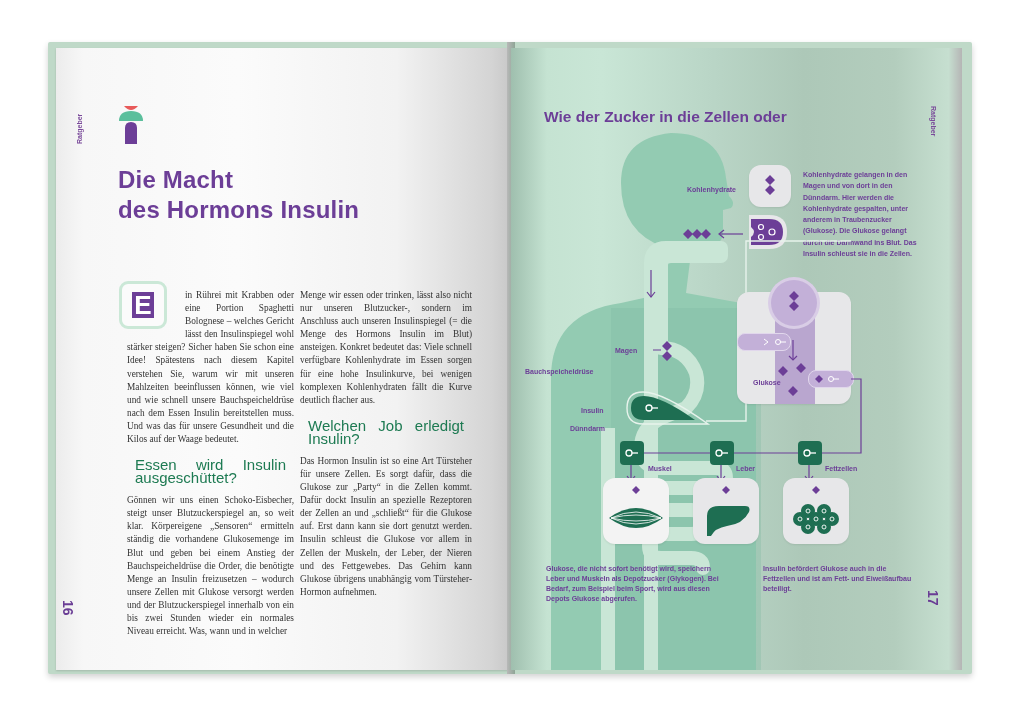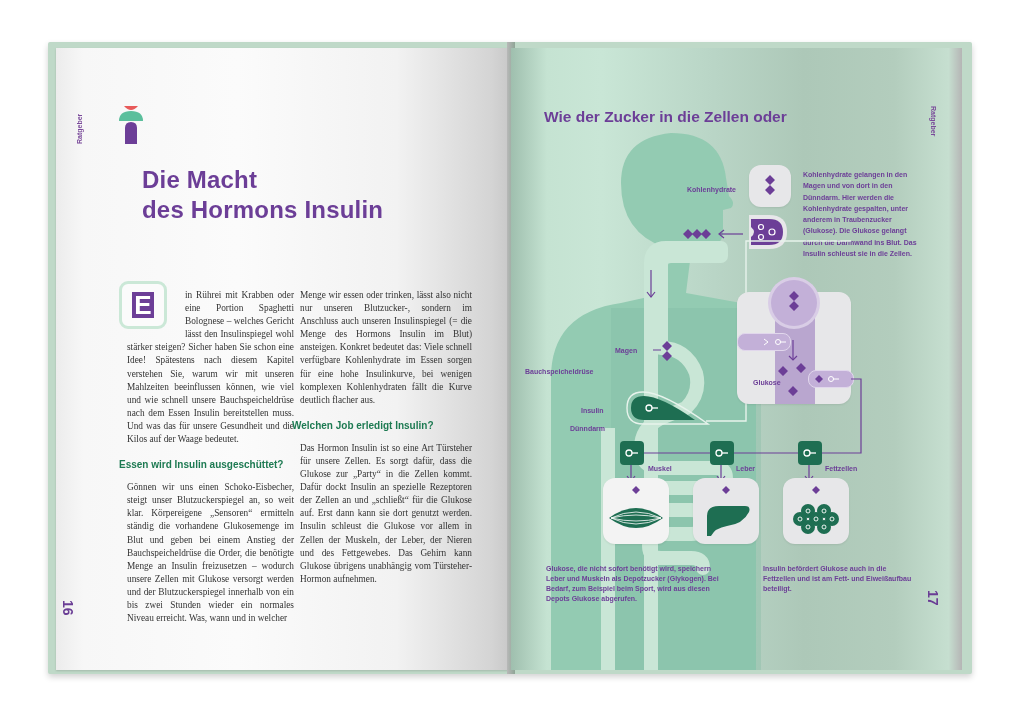--- a/index.html
+++ b/index.html
@@ -6,24 +6,24 @@
   body{width:1020px;height:719px;background:#ffffff;position:relative;overflow:hidden;font-family:"Liberation Sans",sans-serif;}
   .book-back{position:absolute;left:48px;top:42px;width:924px;height:632px;background:#bfd9c8;border-radius:2px;box-shadow:0 3px 6px rgba(0,0,0,.18);}
   .page-left{position:absolute;left:56px;top:48px;width:454px;height:622px;
     background:linear-gradient(90deg,#ececec 0%,#f7f7f7 6%,#fbfbfb 40%,#f2f2f2 75%,#d4d4d4 96%,#c8c8c8 100%);
     box-shadow:0 1px 2px rgba(0,0,0,.15);}
   .page-right{position:absolute;left:511px;top:48px;width:451px;height:622px;overflow:hidden;
     background:linear-gradient(90deg,#9fbfae 0%,#c5e3d2 8%,#c9e6d6 20%,#b9d5c6 45%,#adc8b8 65%,#b3cdbd 85%,#c6dfd0 97%,#b5b5b5 100%);}
   .gutter{position:absolute;left:507px;top:42px;width:8px;height:632px;background:linear-gradient(90deg,#b8b8b8,#8fa596);}
   .sidelabel{position:absolute;font-size:7px;color:#7a4a9a;font-weight:bold;transform-origin:left top;}
   .pagenum{position:absolute;font-size:14px;font-weight:bold;color:#6a3d95;}
-  .title{position:absolute;left:118px;top:165px;font-size:24px;line-height:30px;font-weight:bold;color:#6c3e97;letter-spacing:.2px;margin-left:24px;}
+  .title{position:absolute;left:118px;top:165px;font-size:24px;line-height:30px;font-weight:bold;color:#6c3e97;letter-spacing:.2px;}
   .col{position:absolute;font-family:"Liberation Serif",serif;font-size:9.3px;line-height:13.1px;color:#333;text-align:justify;}
   .col p{margin:8px;}
-  .sub{font-family:"Liberation Sans",sans-serif;font-weight:bold;color:#1d7a52;font-size:10px;line-height:13px;margin:12px 0 10px;}
+  .sub{font-family:"Liberation Sans",sans-serif;font-weight:normal;color:#1d7a52;font-size:15px;line-height:13px;margin:12px 16px 10px;}
   .dropcap{float:left;width:42px;height:42px;border:3px solid #cbe8d7;border-radius:9px;margin:0 18px 4px 0;display:flex;align-items:center;justify-content:center;background:#fbfbfb;}
   .dropcap span{display:block;background:#6c3e97;color:#fff;font-weight:bold;font-size:26px;width:22px;height:26px;line-height:26px;text-align:center;font-family:"Liberation Sans",sans-serif;}
   .r-title{position:absolute;left:33px;top:60px;font-size:15.5px;font-weight:bold;color:#6c3e97;}
   .tiny{position:absolute;font-size:7px;font-weight:bold;color:#6c3e97;line-height:11.3px;}
   .cap{position:absolute;font-size:7px;font-weight:bold;color:#6c3e97;line-height:10px;}
   .dia{position:absolute;}
   .tile{position:absolute;background:#e7e7e9;border-radius:12px;box-shadow:0 1px 2px rgba(0,0,0,.08);}
   .keybox{position:absolute;width:24px;height:24px;background:#1e6e52;border-radius:4px;}
 </style>
 </head>

